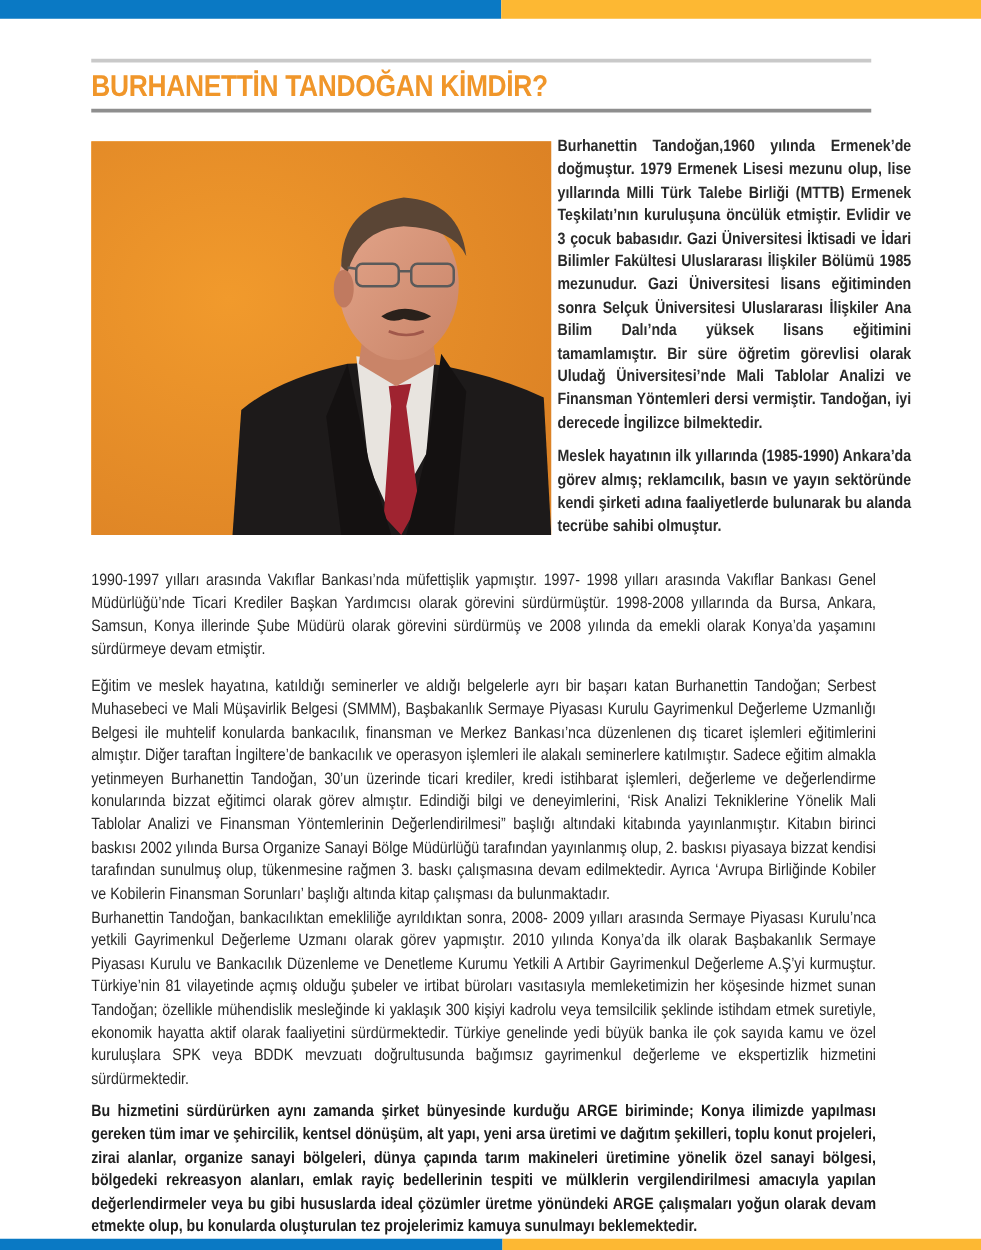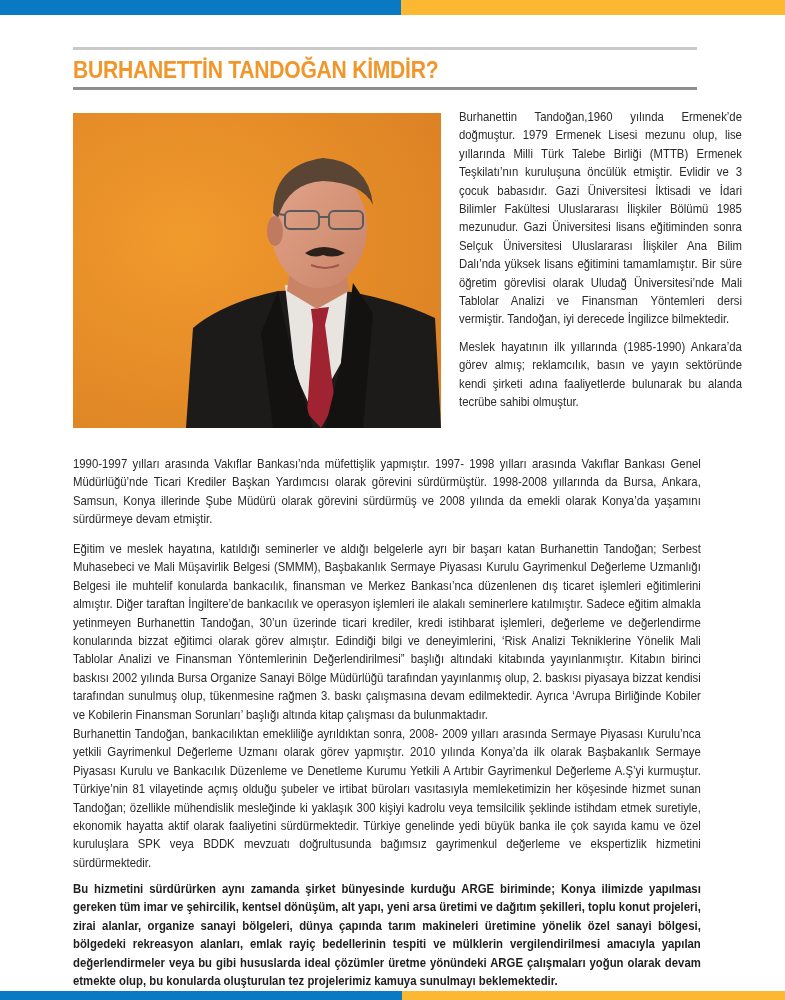--- a/index.html
+++ b/index.html
@@ -32,21 +32,21 @@
     background: linear-gradient(90deg, #ef9222 0%, #e58c26 60%, #dc8426 100%);
     overflow: hidden;
   }
 
   .text {
     font-size: 13.2px; line-height: 18.4px; text-align: justify;
     transform: scaleX(0.86); transform-origin: left top;
     margin: 0;
   }
   .text-col {
-    position: absolute; left: 459px; top: 108px; width: 283px;
+    position: absolute; left: 446px; top: 108px; width: 283px; font-weight: bold;
   }
   .text-col .text { width: 329px; }
   .full { position: absolute; left: 73px; width: 728px; }
   .full .text { width: 730px; }
   .p-intro2 { margin-top: 9px; }
   .text.bold { font-weight: bold; font-size: 13.2px; color: #1e1e1e; }
 </style>
 </head>
 <body>
 

